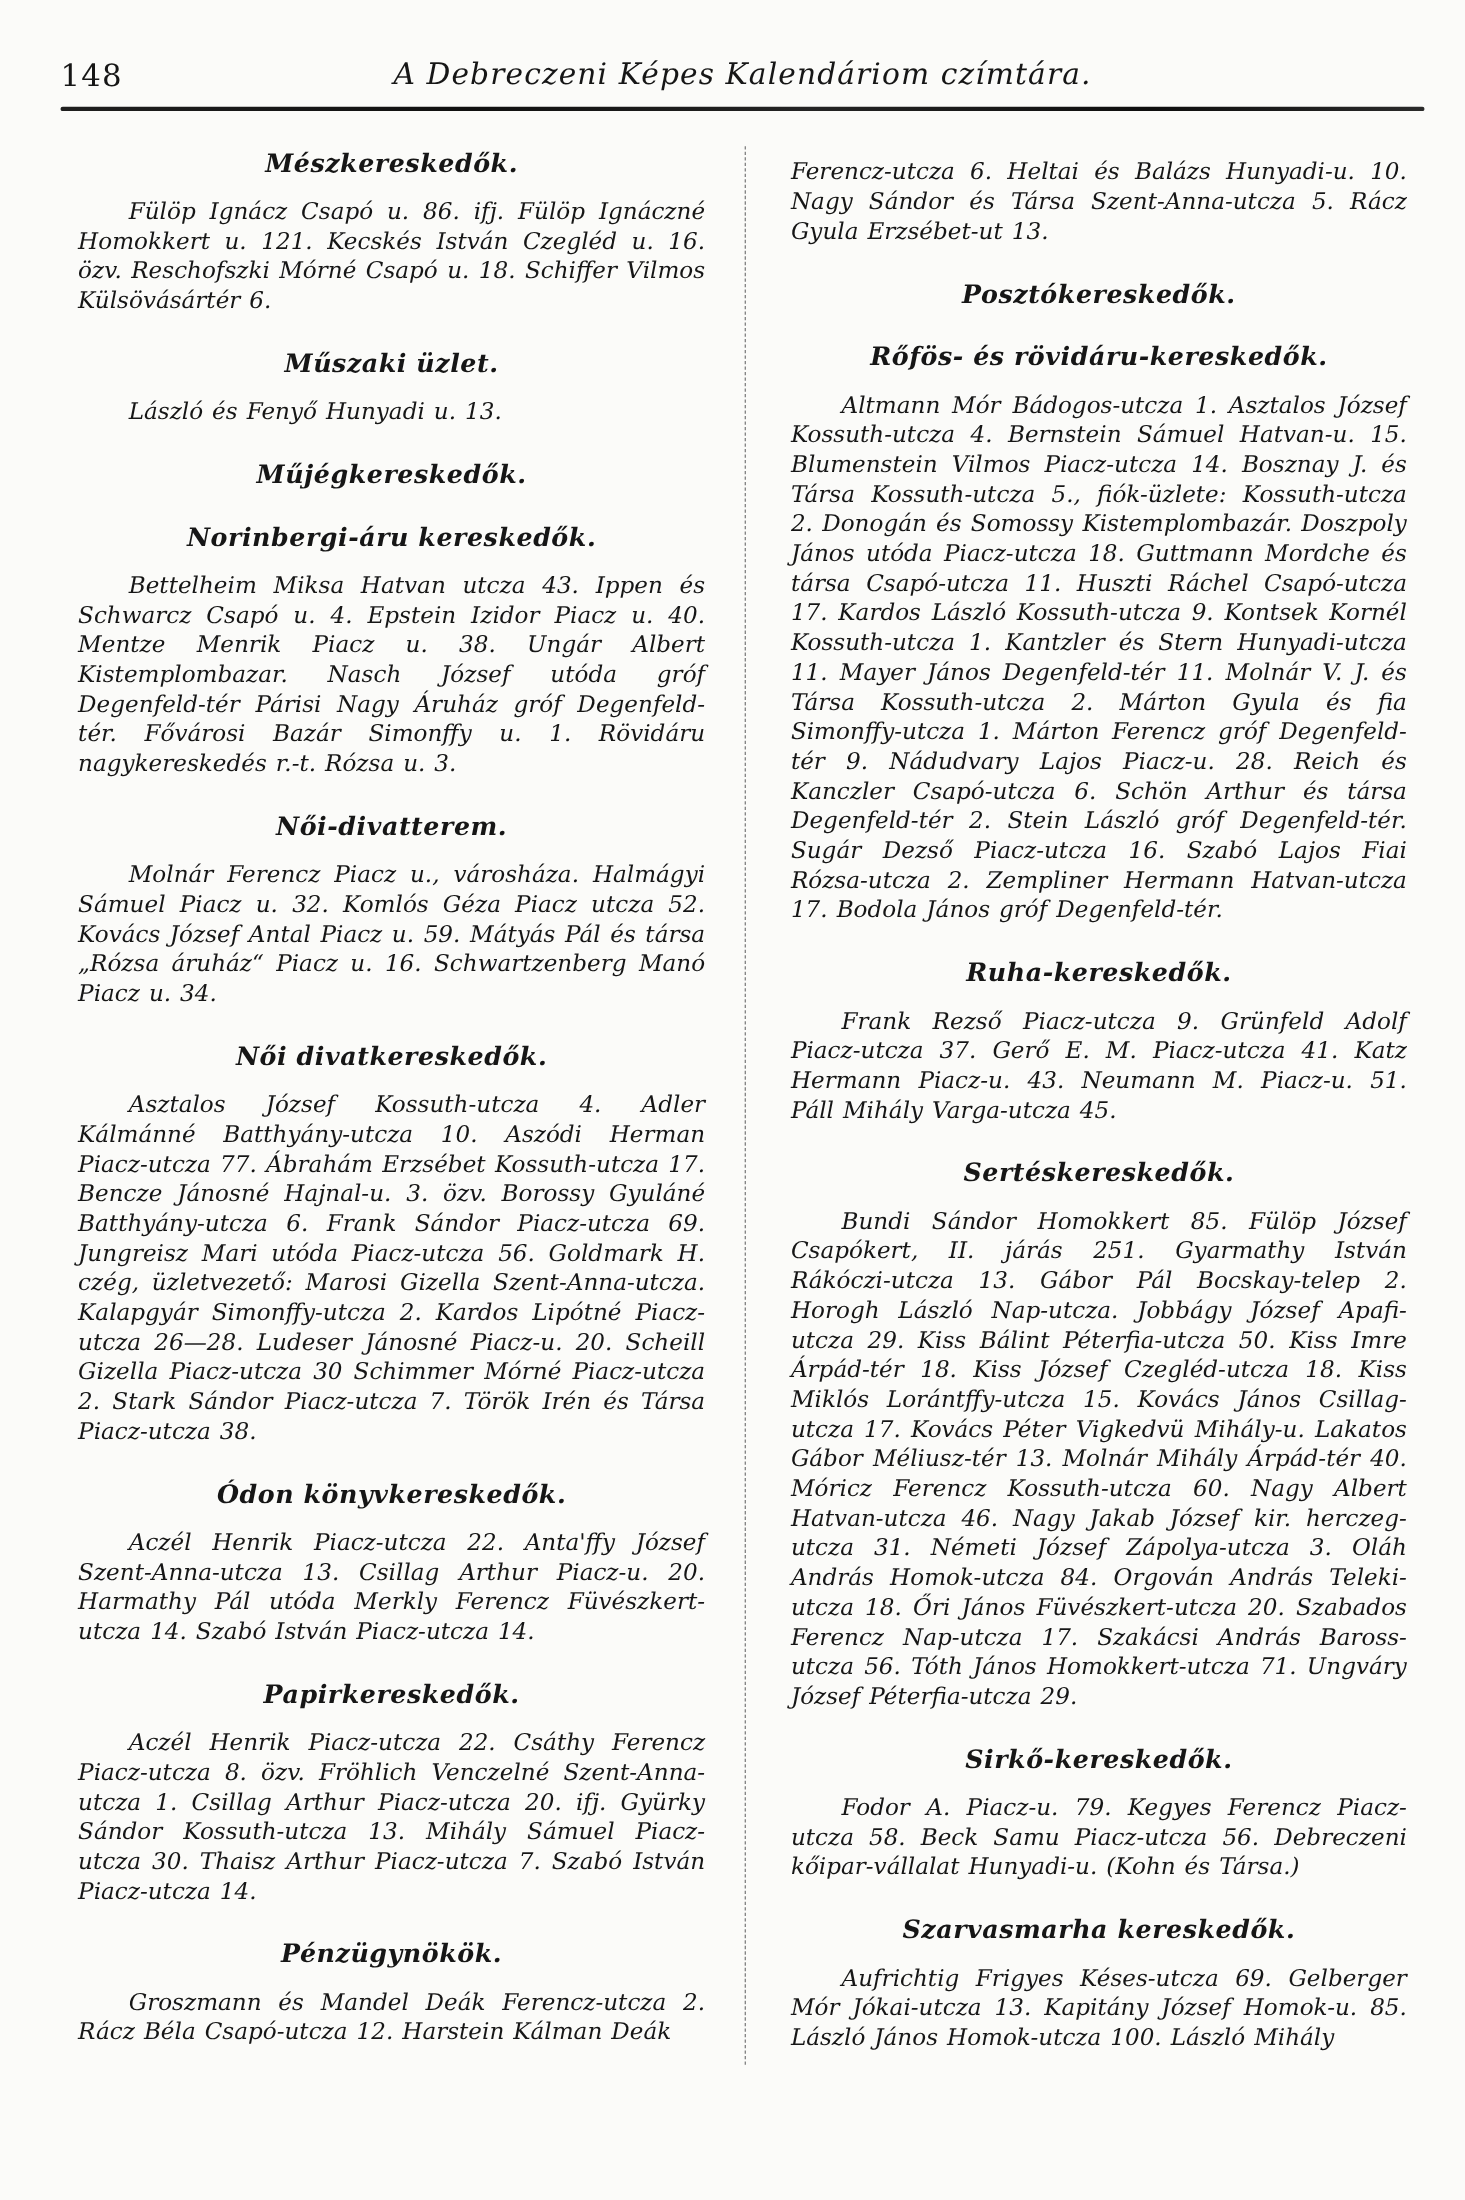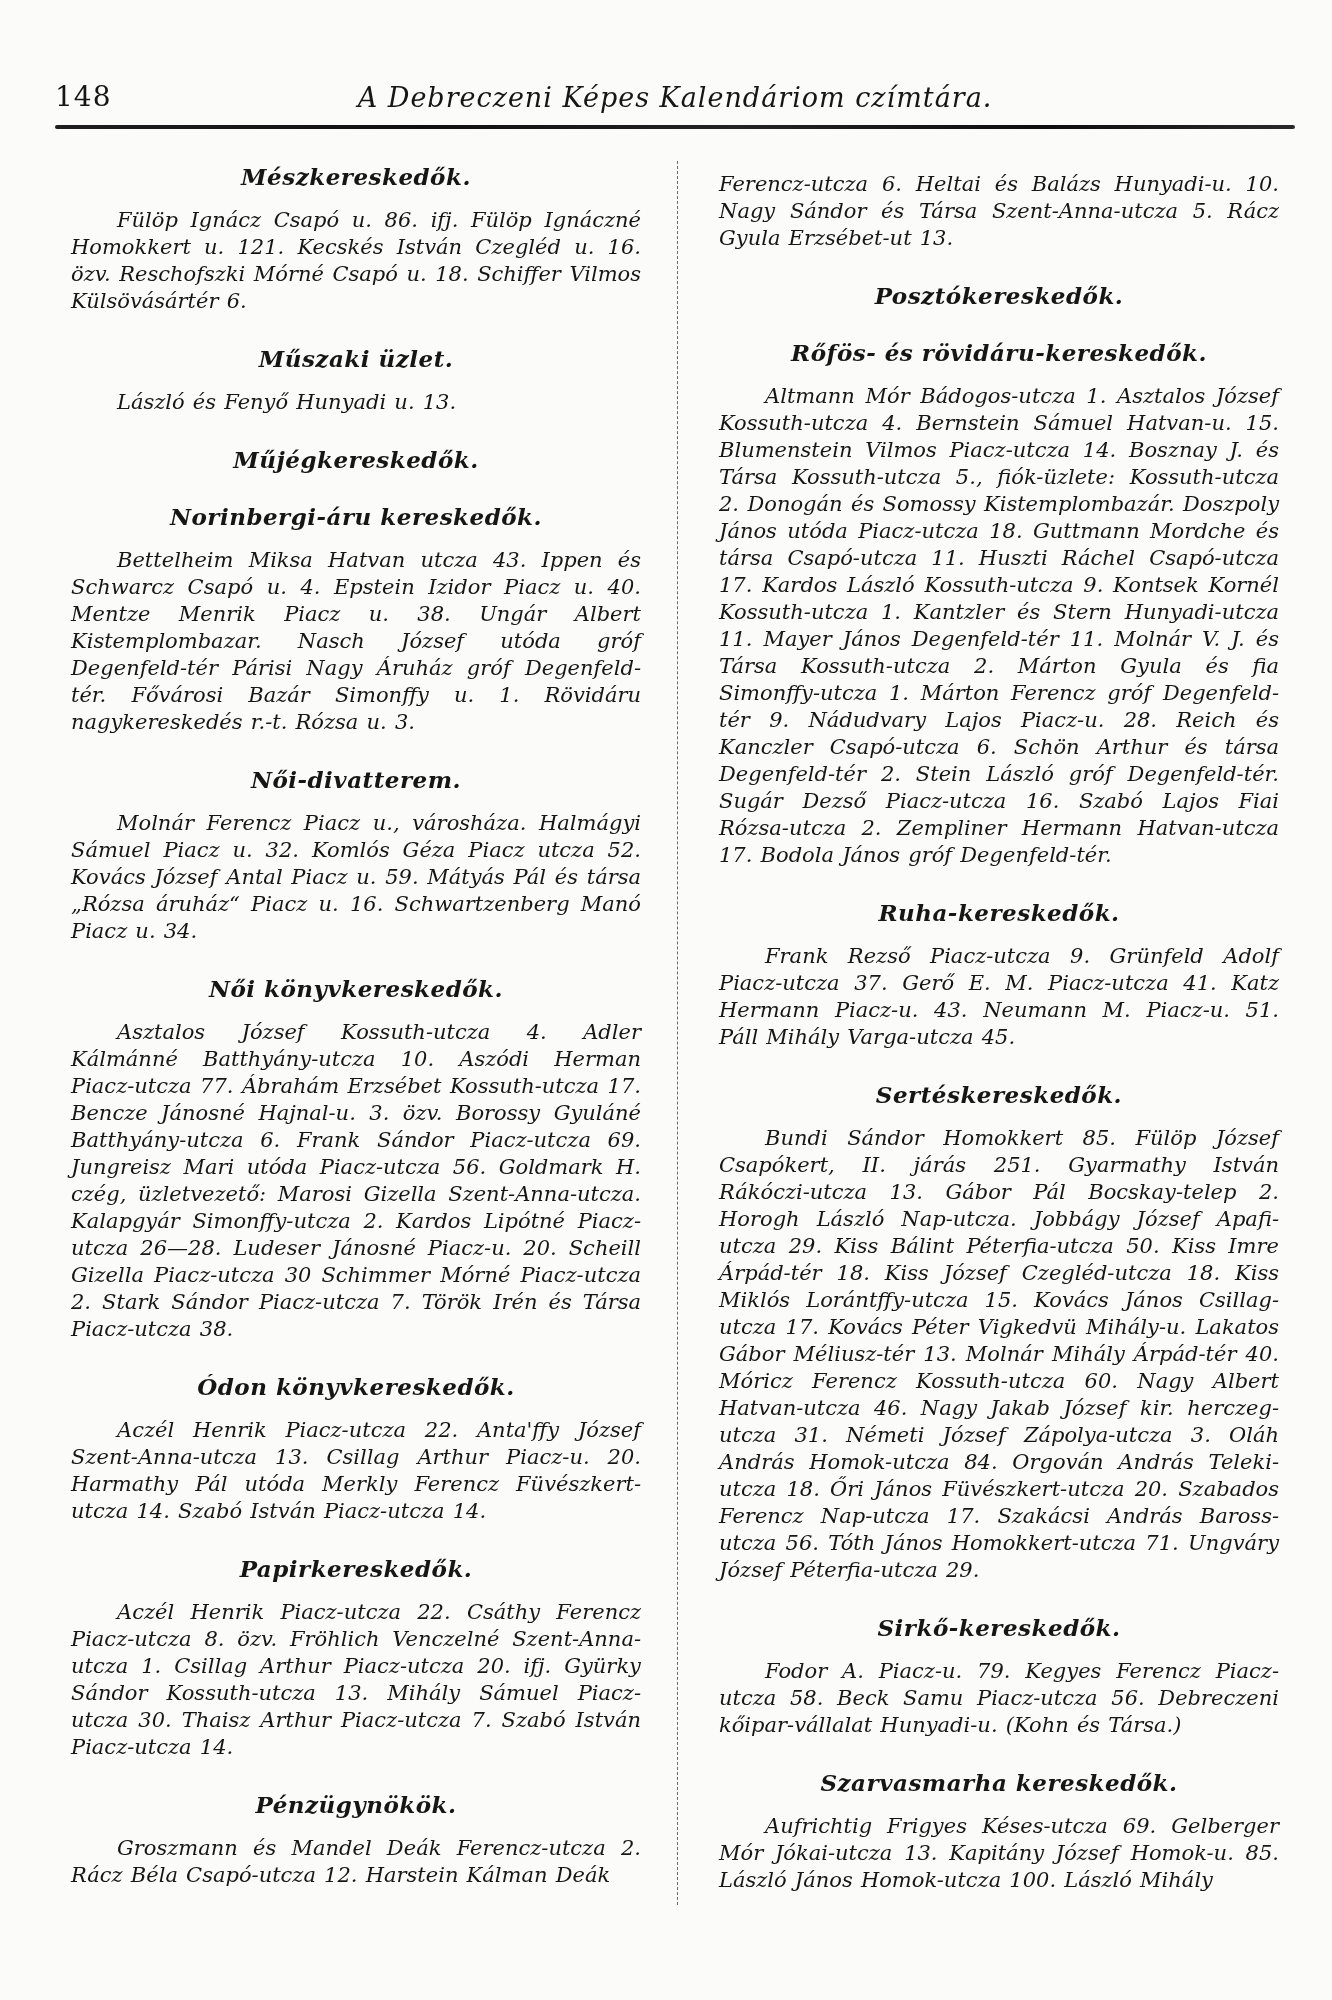--- a/index.html
+++ b/index.html
@@ -13,22 +13,21 @@
     -webkit-font-smoothing: antialiased;
   }
   .page {
     box-sizing: border-box;
     width: 1332px;
     height: 2000px;
     padding: 52px 37px 0 55px;
   }
   .header-row {
     display: flex;
-    align-items: flex-end;
-    margin-top: 28px;
+    align-items: flex-start;
   }
   .page-number {
     font-size: 28px;
     letter-spacing: 1px;
     width: 120px;
   }
   .running-title {
     flex: 1;
     text-align: center;
     font-style: italic;
@@ -102,21 +101,21 @@
       <p class="body-text">László és Fenyő Hunyadi u. 13.</p>
 
       <h3 class="section-heading">Műjégkereskedők.</h3>
 
       <h3 class="section-heading">Norinbergi-áru kereskedők.</h3>
       <p class="body-text">Bettelheim Miksa Hatvan utcza 43. Ippen és Schwarcz Csapó u. 4. Epstein Izidor Piacz u. 40. Mentze Menrik Piacz u. 38. Ungár Albert Kistemplombazar. Nasch József utóda gróf Degenfeld-tér Párisi Nagy Áruház gróf Degenfeld-tér. Fővárosi Bazár Simonffy u. 1. Rövidáru nagykereskedés r.-t. Rózsa u. 3.</p>
 
       <h3 class="section-heading">Női-divatterem.</h3>
       <p class="body-text">Molnár Ferencz Piacz u., városháza. Halmágyi Sámuel Piacz u. 32. Komlós Géza Piacz utcza 52. Kovács József Antal Piacz u. 59. Mátyás Pál és társa „Rózsa áruház“ Piacz u. 16. Schwartzenberg Manó Piacz u. 34.</p>
 
-      <h3 class="section-heading">Női könyvkereskedők.</h3>
+      <h3 class="section-heading">Női divatkereskedők.</h3>
       <p class="body-text">Asztalos József Kossuth-utcza 4. Adler Kálmánné Batthyány-utcza 10. Aszódi Herman Piacz-utcza 77. Ábrahám Erzsébet Kossuth-utcza 17. Bencze Jánosné Hajnal-u. 3. özv. Borossy Gyuláné Batthyány-utcza 6. Frank Sándor Piacz-utcza 69. Jungreisz Mari utóda Piacz-utcza 56. Goldmark H. czég, üzletvezető: Marosi Gizella Szent-Anna-utcza. Kalapgyár Simonffy-utcza 2. Kardos Lipótné Piacz-utcza 26—28. Ludeser Jánosné Piacz-u. 20. Scheill Gizella Piacz-utcza 30 Schimmer Mórné Piacz-utcza 2. Stark Sándor Piacz-utcza 7. Török Irén és Társa Piacz-utcza 38.</p>
 
       <h3 class="section-heading">Ódon könyvkereskedők.</h3>
       <p class="body-text">Aczél Henrik Piacz-utcza 22. Anta'ffy József Szent-Anna-utcza 13. Csillag Arthur Piacz-u. 20. Harmathy Pál utóda Merkly Ferencz Füvészkert-utcza 14. Szabó István Piacz-utcza 14.</p>
 
       <h3 class="section-heading">Papirkereskedők.</h3>
       <p class="body-text">Aczél Henrik Piacz-utcza 22. Csáthy Ferencz Piacz-utcza 8. özv. Fröhlich Venczelné Szent-Anna-utcza 1. Csillag Arthur Piacz-utcza 20. ifj. Gyürky Sándor Kossuth-utcza 13. Mihály Sámuel Piacz-utcza 30. Thaisz Arthur Piacz-utcza 7. Szabó István Piacz-utcza 14.</p>
 
       <h3 class="section-heading">Pénzügynökök.</h3>
       <p class="body-text">Groszmann és Mandel Deák Ferencz-utcza 2. Rácz Béla Csapó-utcza 12. Harstein Kálman Deák</p>

